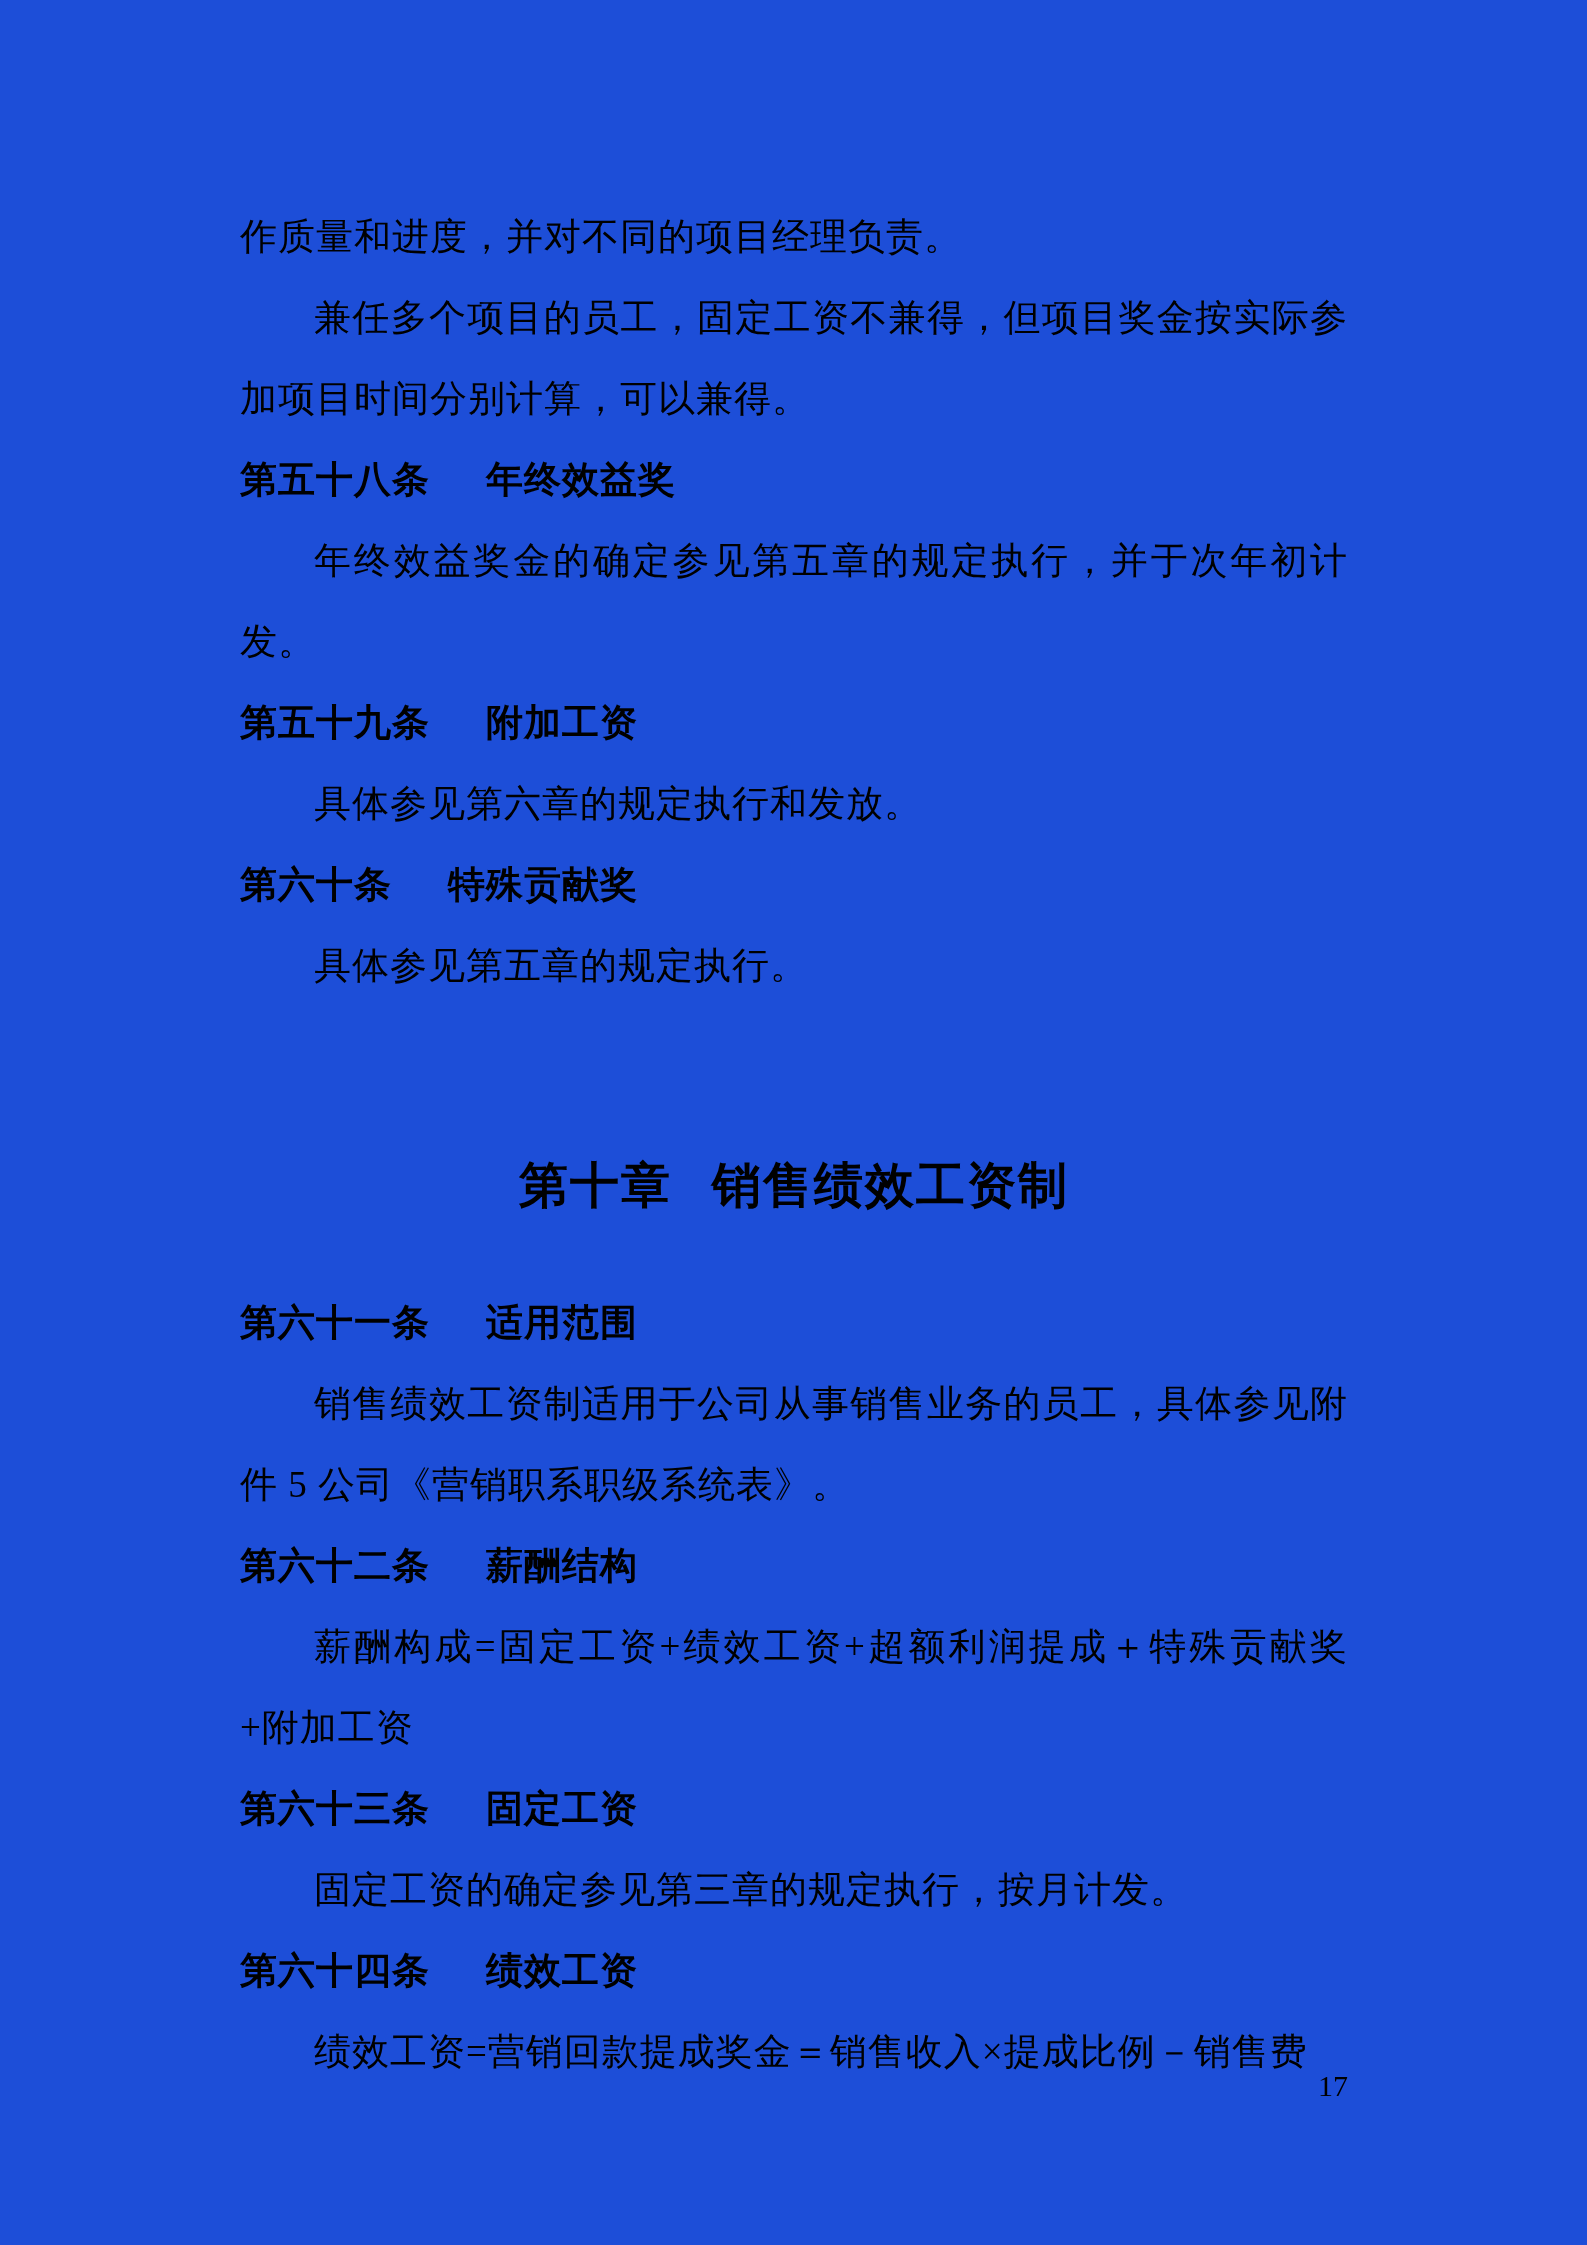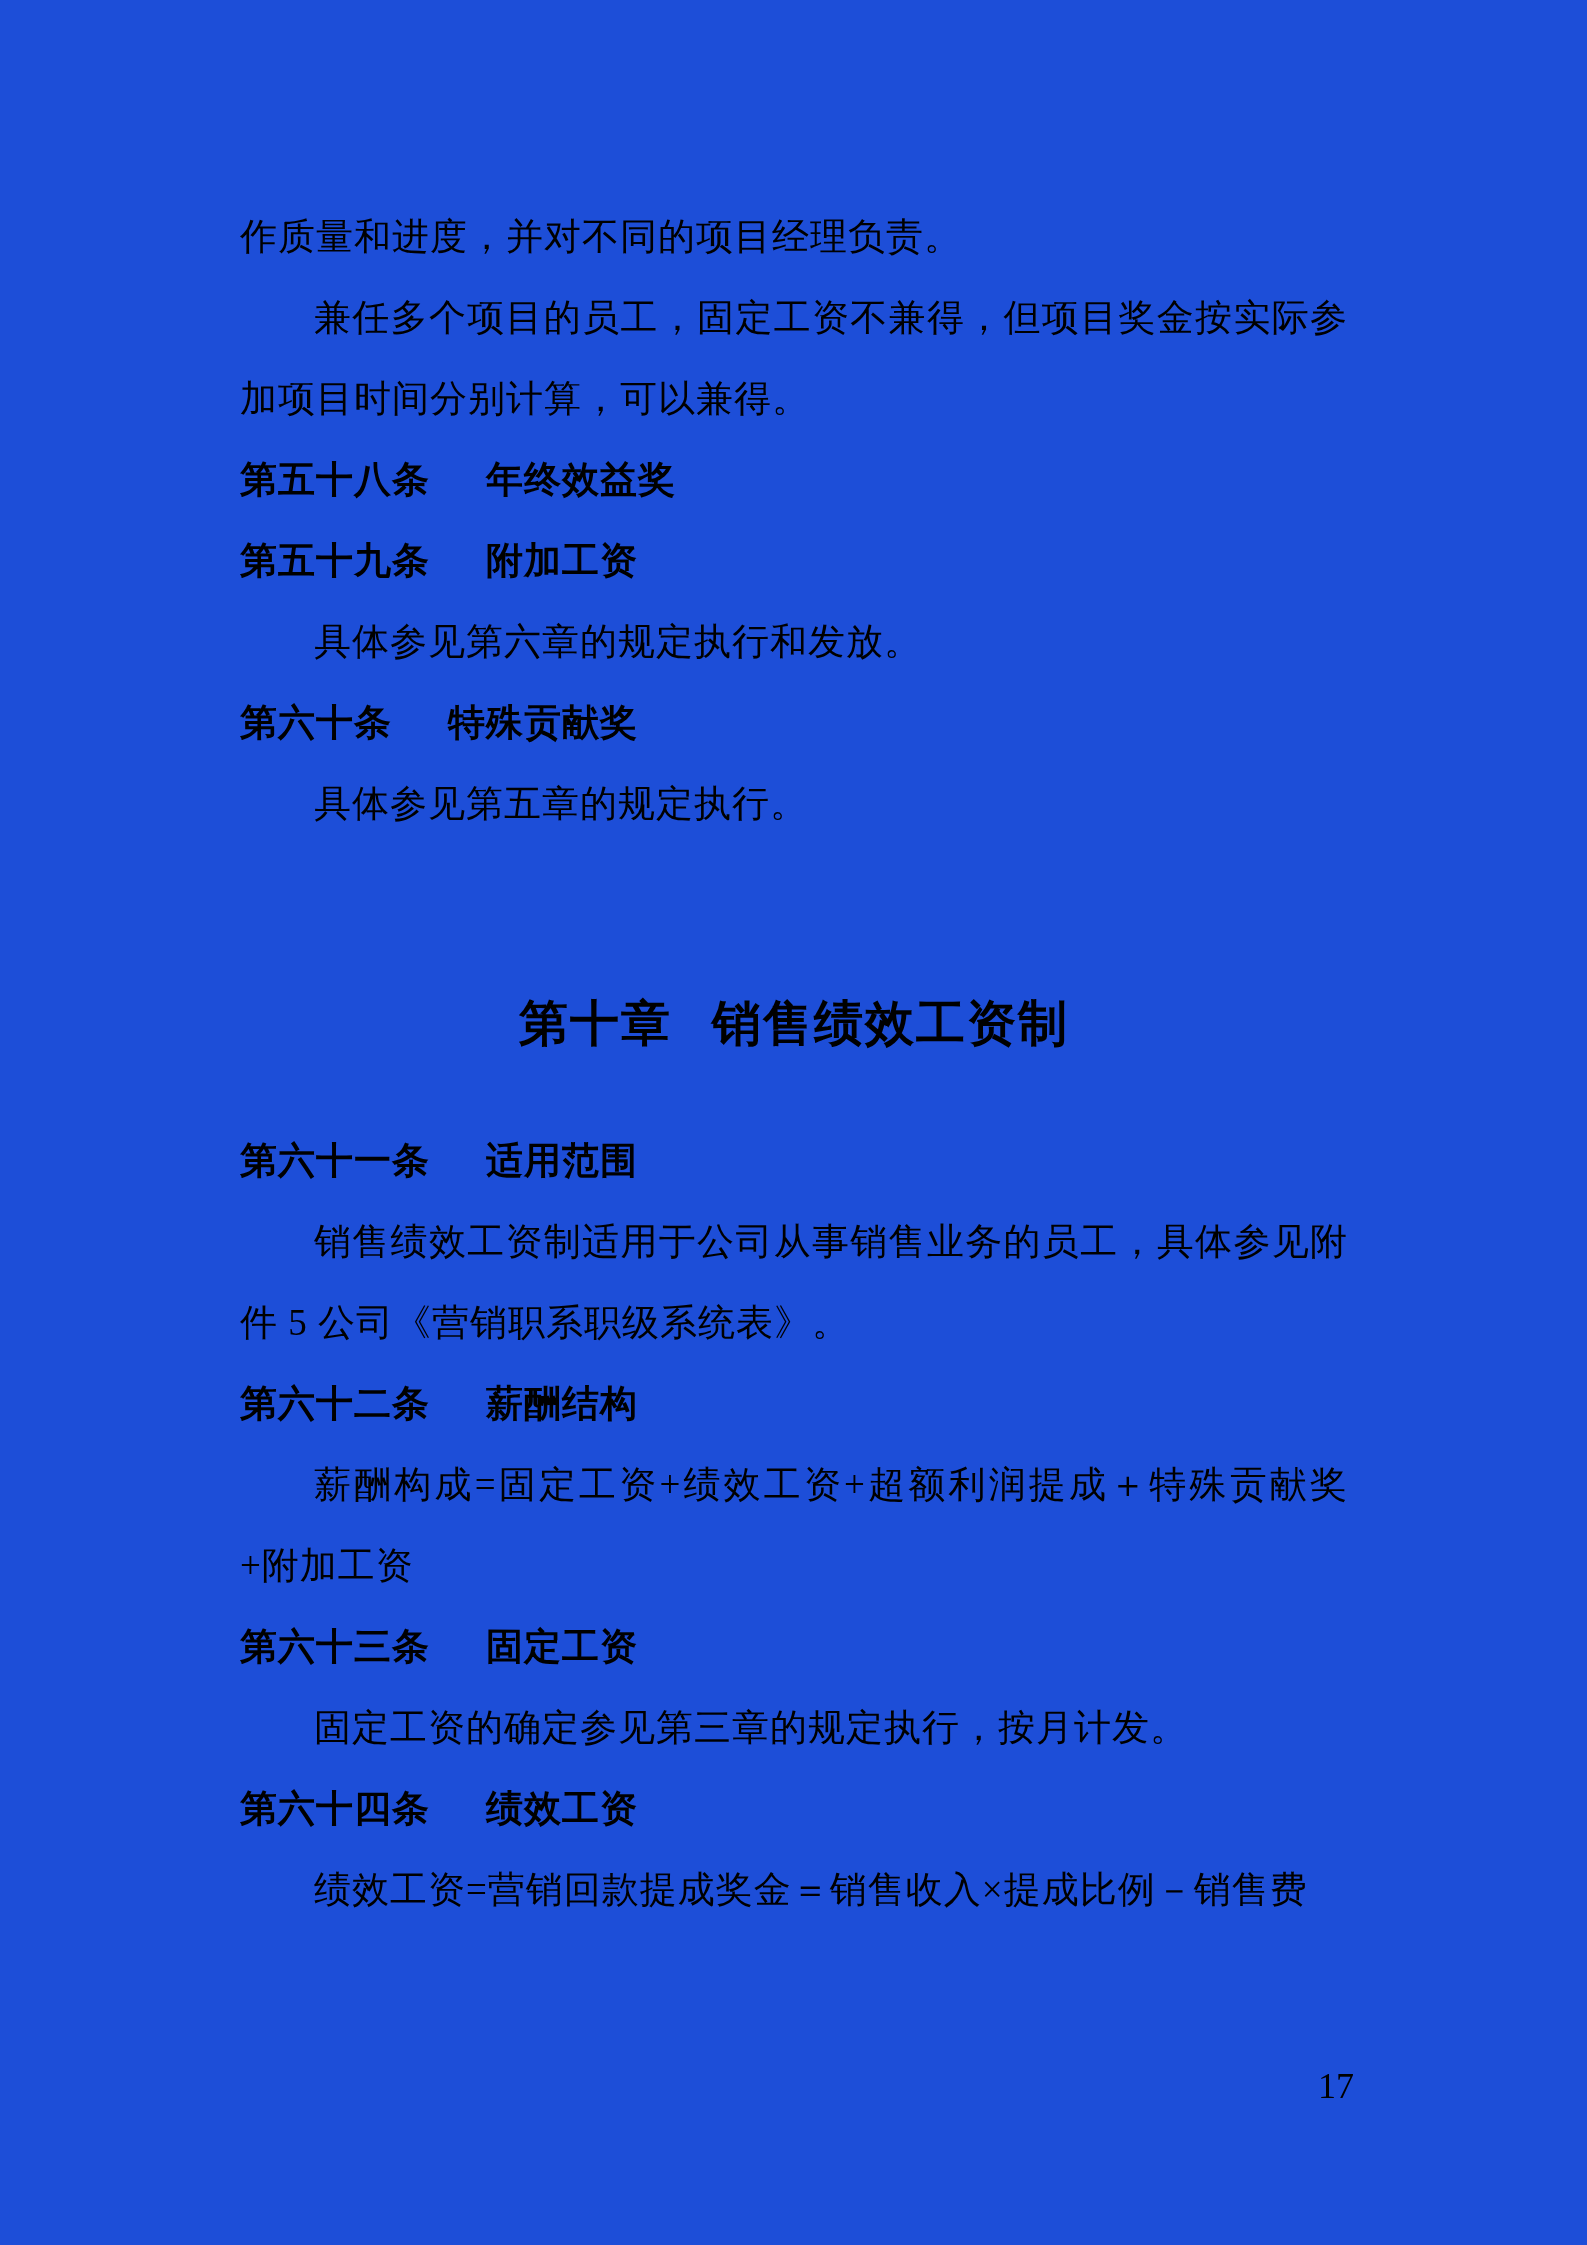--- a/index.html
+++ b/index.html
@@ -51,21 +51,21 @@
     text-indent: 0 !important;
     letter-spacing: 2px !important;
   }
   .chapter .num {
     margin-right: 40px;
   }
   .page-number {
     position: absolute;
     left: 1318px;
     top: 2068px;
-    font-size: 36px;
+    font-size: 30px;
     line-height: 36px;
     color: #000000;
   }
   .watermark {
     position: absolute;
     right: 26px;
     bottom: 20px;
     font-family: "Liberation Sans", "DejaVu Sans", sans-serif;
     font-size: 58px;
     font-weight: bold;
@@ -80,20 +80,21 @@
 
 <div class="page">
   <div class="content">
 
     <p class="continuation">作质量和进度，并对不同的项目经理负责。</p>
 
     <p class="para">兼任多个项目的员工，固定工资不兼得，但项目奖金按实际参加项目时间分别计算，可以兼得。</p>
 
     <p class="article"><span class="num">第五十八条</span><span>年终效益奖</span></p>
 
+    <p class="para">年终效益奖金的确定参见第五章的规定执行，并于次年初计发。</p>
 
     <p class="article"><span class="num">第五十九条</span><span>附加工资</span></p>
 
     <p class="para">具体参见第六章的规定执行和发放。</p>
 
     <p class="article"><span class="num">第六十条</span><span>特殊贡献奖</span></p>
 
     <p class="para">具体参见第五章的规定执行。</p>
 
     <p class="chapter"><span class="num">第十章</span><span>销售绩效工资制</span></p>

